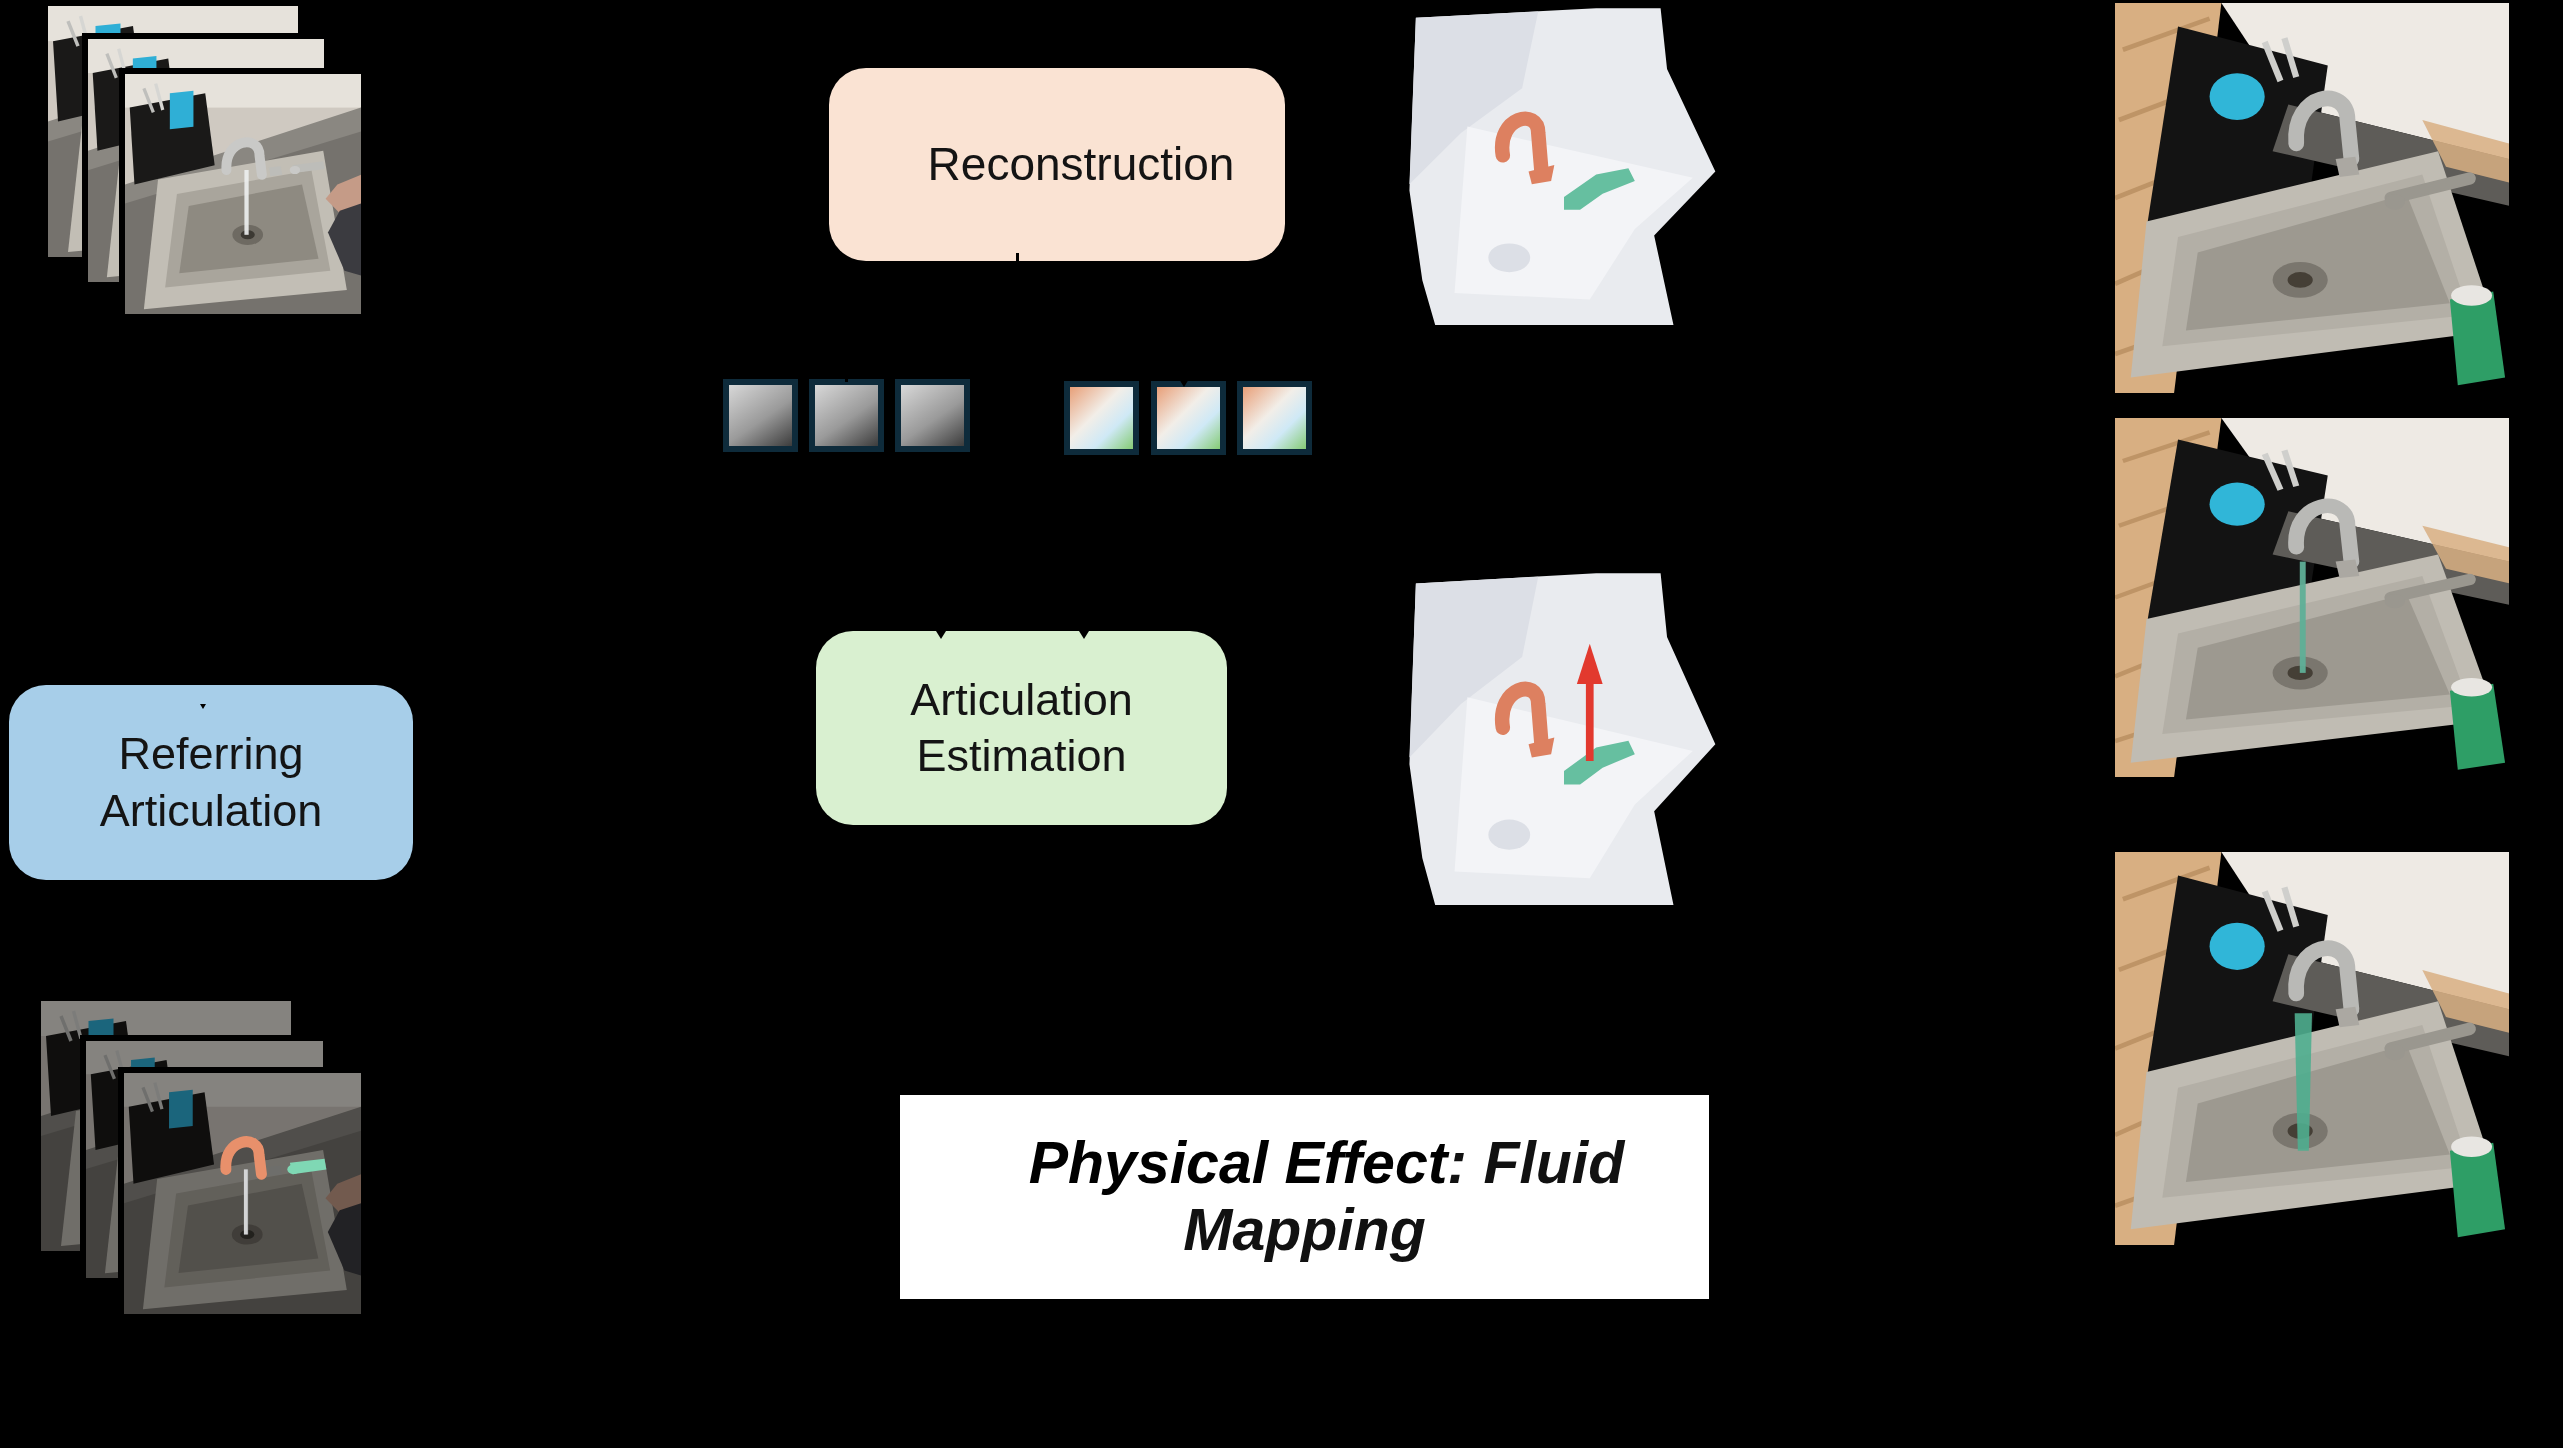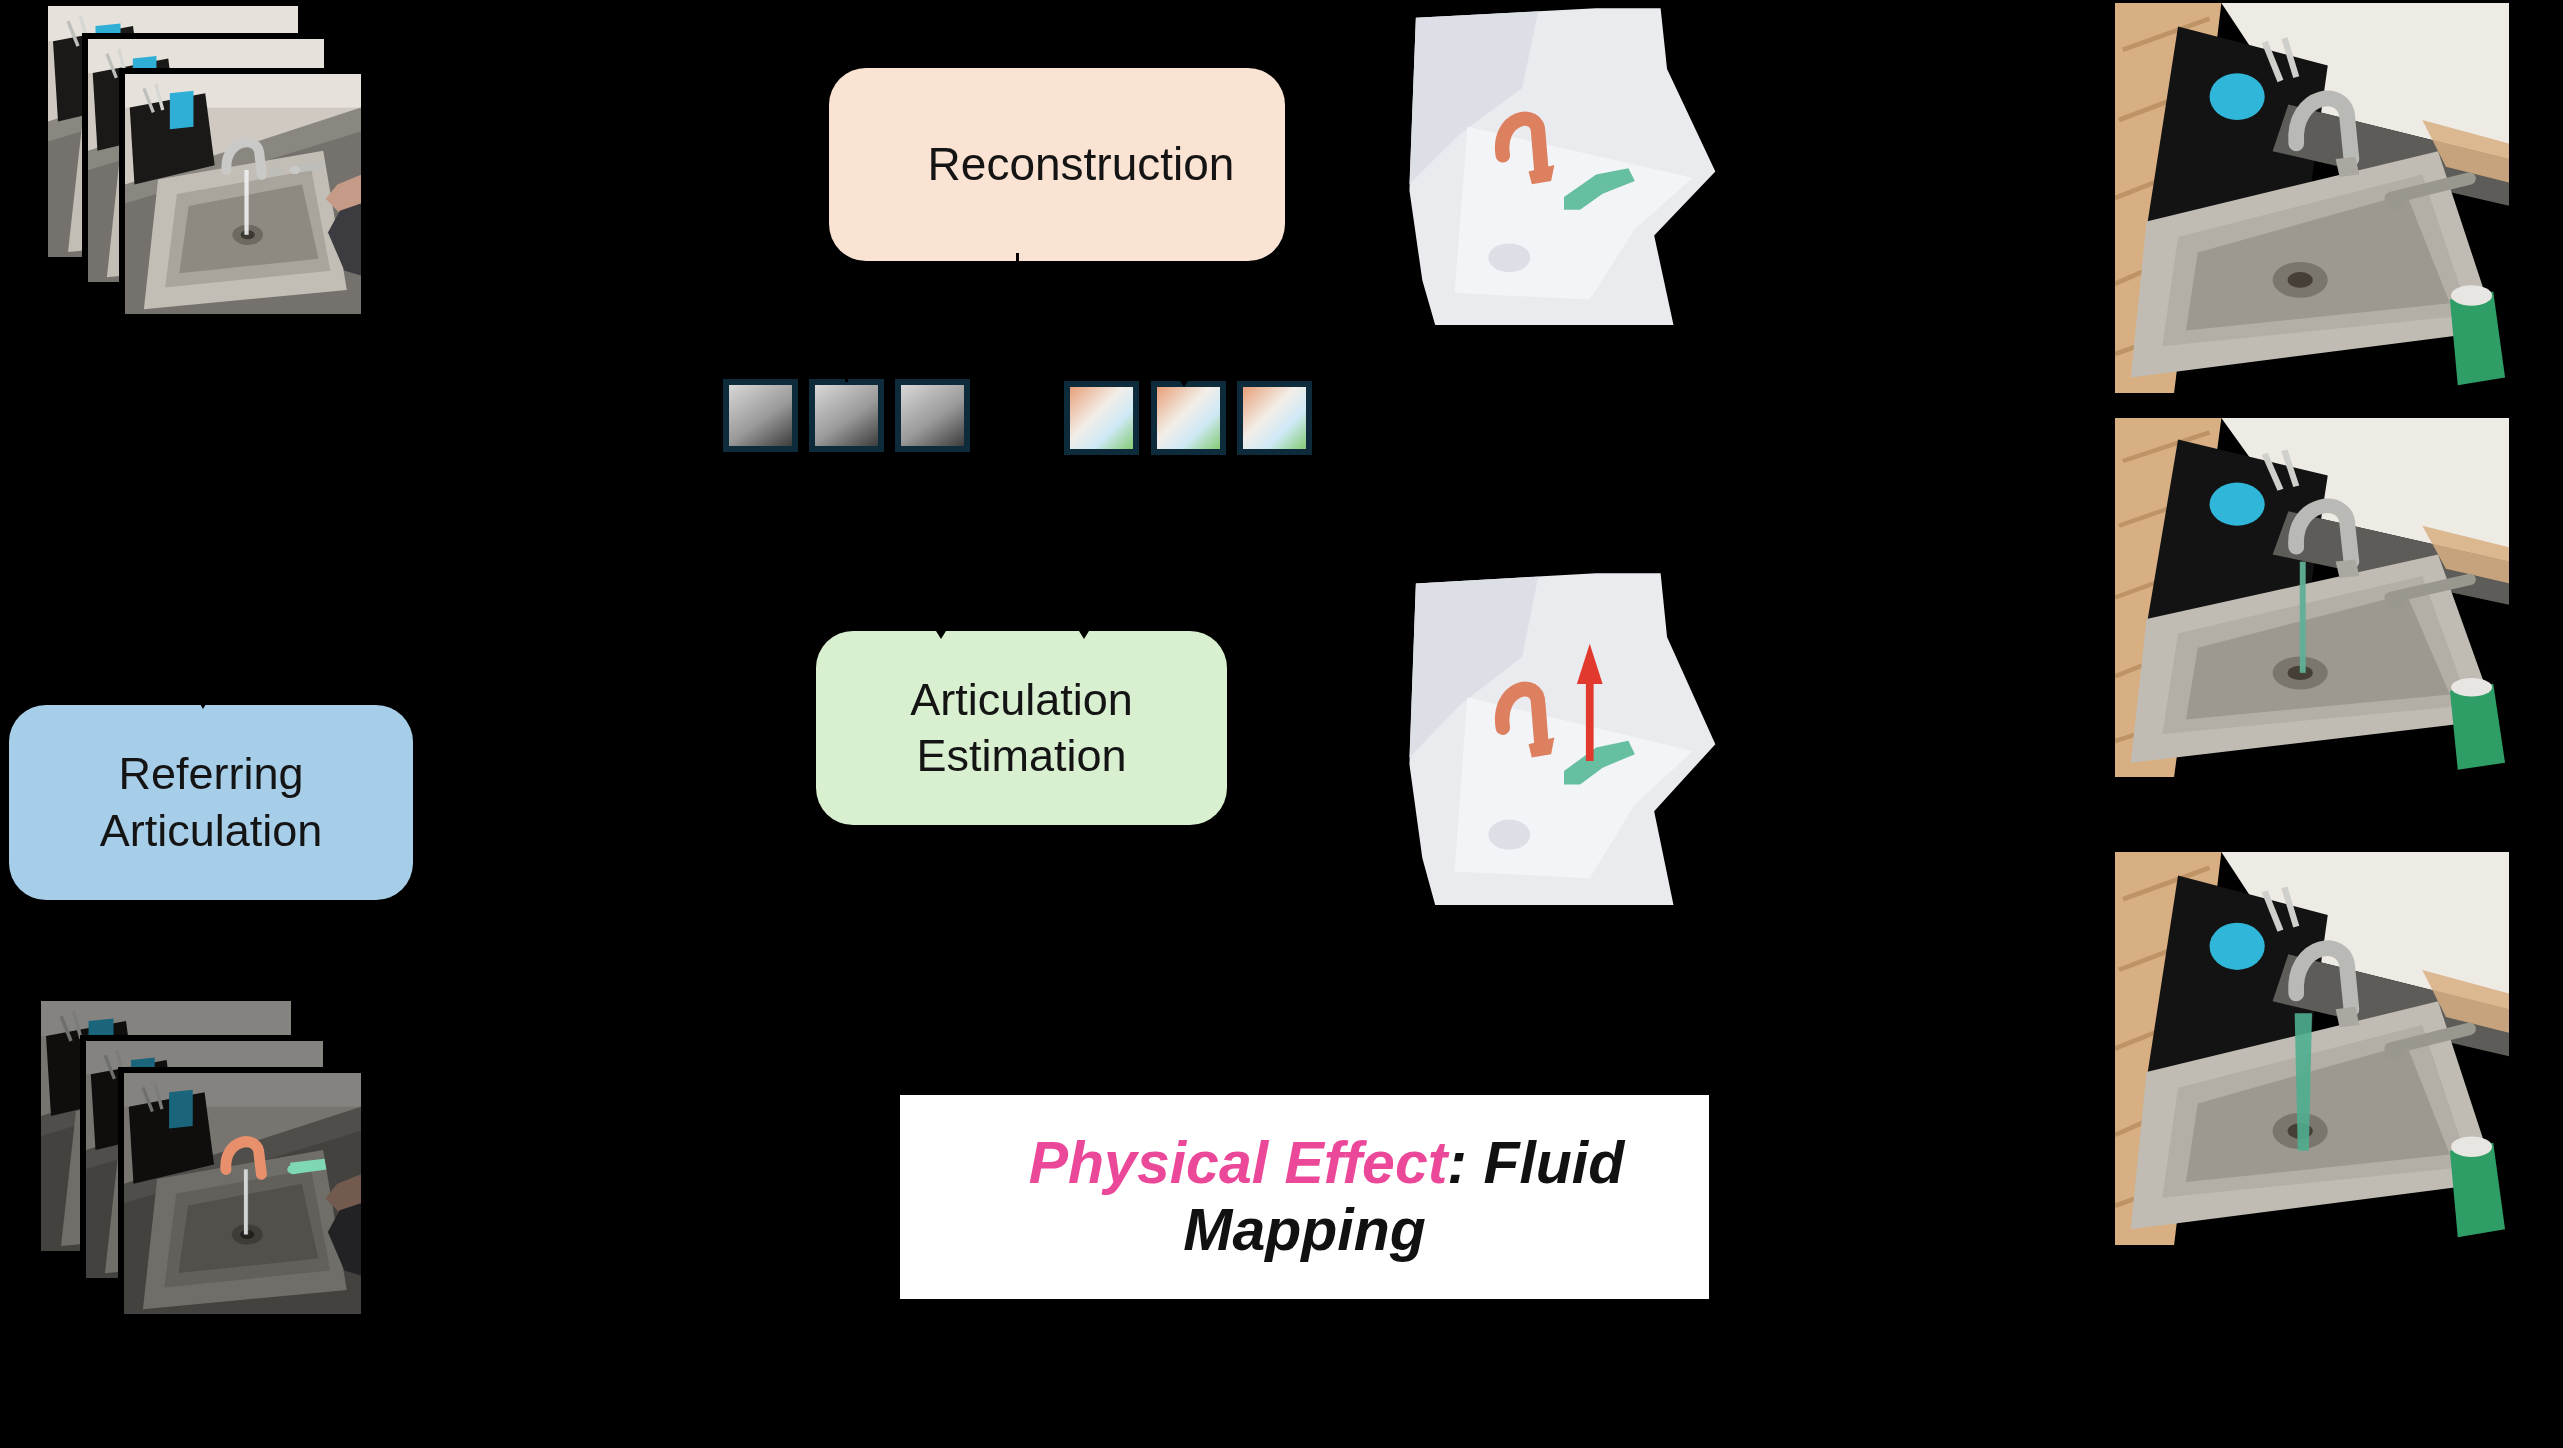--- a/index.html
+++ b/index.html
@@ -15,21 +15,21 @@
   #inC{left:119px;top:68px;width:248px;height:252px;z-index:3;}
   
   #sgA{left:41px;top:1001px;width:250px;height:250px;z-index:1;border:none;}
   #sgB{left:80px;top:1035px;width:249px;height:249px;z-index:2;}
   #sgC{left:118px;top:1067px;width:249px;height:253px;z-index:3;}
   
   .pbox{position:absolute;border-radius:37px;display:flex;flex-direction:column;
         align-items:center;justify-content:center;text-align:center;color:#141414;line-height:1.25;}
   #recon{left:829px;top:68px;width:408px;height:193px;font-size:46px;padding-left:48px;}
   #artic{left:816px;top:631px;width:411px;height:194px;font-size:45px;}
-  #refer{left:9px;top:705px;width:404px;height:195px;font-size:45px;}
+  #refer{left:9px;top:685px;width:404px;height:195px;font-size:45px;}
   
   .tile{position:absolute;box-sizing:border-box;border:6.4px solid #0E2B3B;width:75px;}
   .tile-gray{top:379px;height:73px;}
   .tile-color{top:381px;height:74px;}
   #tg1{left:723px;} #tg2{left:809px;} #tg3{left:895px;}
   #tc1{left:1064px;} #tc2{left:1151px;} #tc3{left:1237px;}
   
   .mesh{position:absolute;overflow:hidden;}
   .mesh svg{display:block;width:100%;height:100%;}
   #mesh1{left:1403px;top:5.1px;width:322px;height:320px;}
@@ -273,21 +273,21 @@
       <path d="M43,40 C42,27 57,25 57,34 L58,42" fill="none" stroke="#E8906B" stroke-width="4.6" stroke-linecap="round"></path>
       <rect x="50.6" y="40" width="1.6" height="27" fill="#EDEFF0" opacity="0.75"></rect>
       <polygon points="70,37.2 84.6,35.6 85.4,40 71,42" fill="#7FD8B4"></polygon>
       <ellipse cx="71.5" cy="40" rx="2.6" ry="2" fill="#7FD8B4"></ellipse>
         </svg>
       </div>
   </div>
 
   <div class="abs" id="panel" style="background: rgb(255, 255, 255);">
     <div>
-      <span style="color: #ec4899; margin-left: 44px;">Physical Effect</span><span style="color: rgb(17, 17, 17);">: Fluid Mapping</span>
+      <span style="color: #000000; margin-left: 44px;">Physical Effect</span><span style="color: rgb(17, 17, 17);">: Fluid Mapping</span>
     </div>
   </div>
 
   <div class="render" id="rend1">
       <svg viewBox="0 0 100 100" preserveAspectRatio="none">
       <rect width="100" height="100" fill="#000"></rect>
       <polygon points="0,0 27,0 15,100 0,100" fill="#D8AF82"></polygon>
       <line x1="2" y1="12" x2="24" y2="4" stroke="#BE9466" stroke-width="1.2"></line>
       <line x1="1" y1="30" x2="22" y2="22" stroke="#BE9466" stroke-width="1.2"></line>
       <line x1="0" y1="50" x2="20" y2="42" stroke="#BE9466" stroke-width="1.2"></line>

